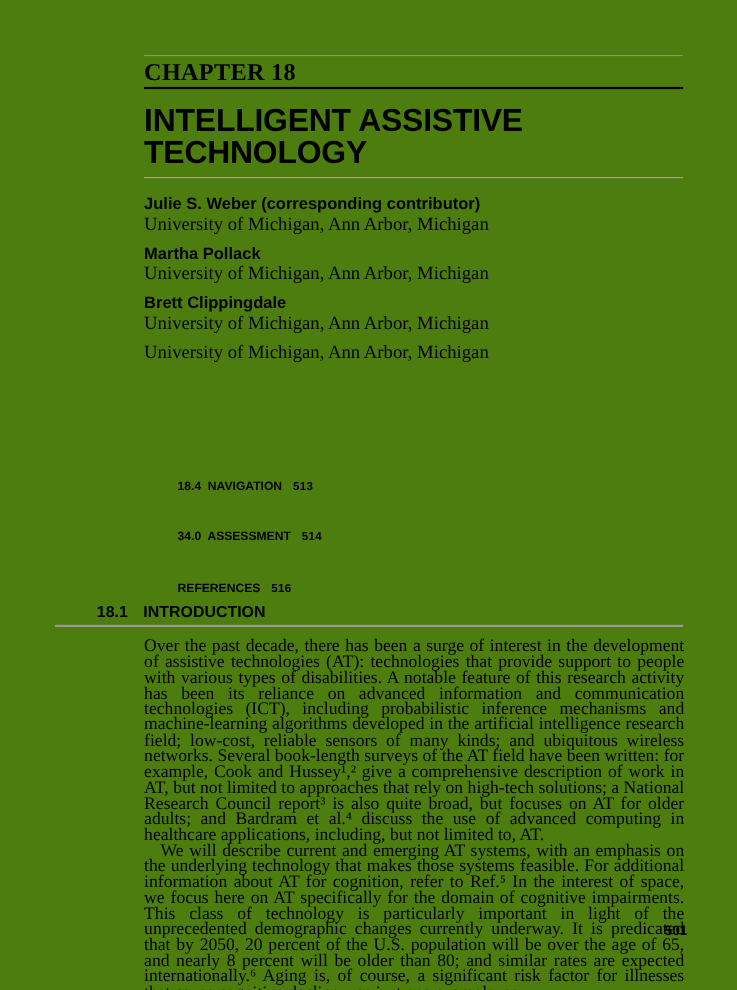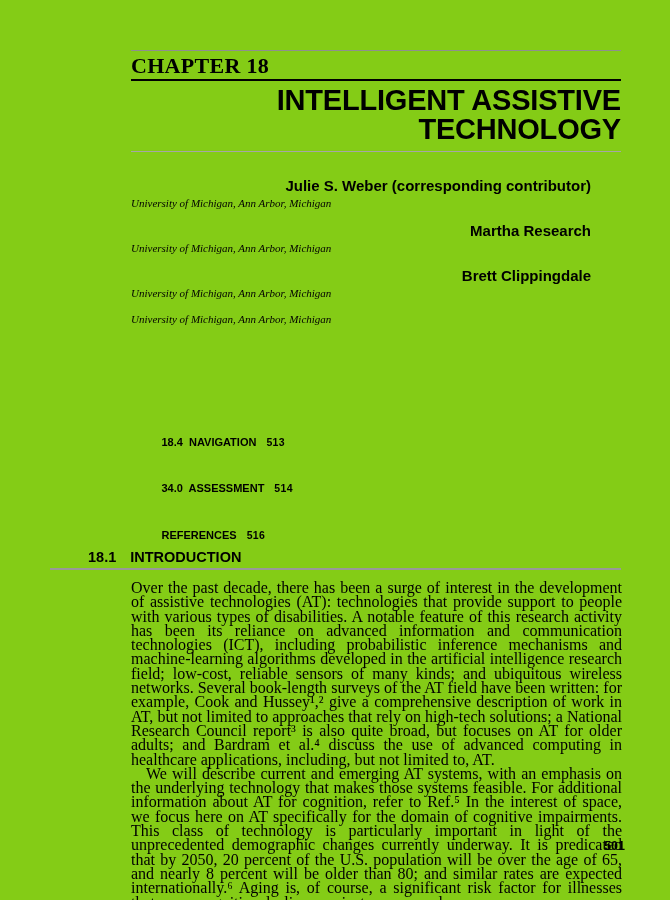--- a/index.html
+++ b/index.html
@@ -1,21 +1,21 @@
 <!DOCTYPE html>
 <html><head>
 <meta charset="utf-8">
 <style>
   * { margin: 0; padding: 0; box-sizing: border-box; }
   html, body { background: #ffffff; }
   .page {
     position: relative;
     width: 670px;
     height: 900px;
-    background: #84cc16;
+    background: #4d7c0f;
     color: #000000;
     overflow: hidden;
   }
 
   
   .chapter-header {
     position: absolute;
     left: 131px;
     top: 50px;
     width: 490px;
@@ -30,44 +30,41 @@
     line-height: 27px;
     letter-spacing: 0.3px;
     padding-top: 1px;
   }
   .chapter-title {
     font-family: "Liberation Sans", sans-serif;
     font-weight: bold;
     font-size: 29px;
     line-height: 29px;
     letter-spacing: -0.2px;
-    padding-top: 5px;
+    padding-top: 15px;
     padding-bottom: 7px;
-    text-align: right;
   }
 
   
   .authors {
     position: absolute;
     left: 131px;
     top: 176px;
     width: 460px;
   }
   .author-block { margin-bottom: 9px; }
   .author-name {
     font-family: "Liberation Sans", sans-serif;
     font-weight: bold;
     font-size: 15px;
     line-height: 19px;
-    text-align: right;
   }
   .author-affiliation {
     font-family: "Liberation Serif", serif;
-    font-style: italic;
-    font-size: 11px;
+    font-size: 17px;
     line-height: 17px;
   }
 
   
   .toc {
     position: absolute;
     left: 131px;
     top: 419px;
     width: 494px;
     display: flex;
@@ -144,21 +141,21 @@
     <h1 class="chapter-title">INTELLIGENT ASSISTIVE TECHNOLOGY</h1>
     <div class="rule-light"></div>
   </header>
 
   <section class="authors">
     <div class="author-block">
       <div class="author-name">Julie S. Weber (corresponding contributor)</div>
       <div class="author-affiliation">University of Michigan, Ann Arbor, Michigan</div>
     </div>
     <div class="author-block">
-      <div class="author-name">Martha Research</div>
+      <div class="author-name">Martha Pollack</div>
       <div class="author-affiliation">University of Michigan, Ann Arbor, Michigan</div>
     </div>
     <div class="author-block">
       <div class="author-name">Brett Clippingdale</div>
       <div class="author-affiliation">University of Michigan, Ann Arbor, Michigan</div>
     </div>
     <div class="author-block">
       <div class="author-affiliation">University of Michigan, Ann Arbor, Michigan</div>
     </div>
   </section>

